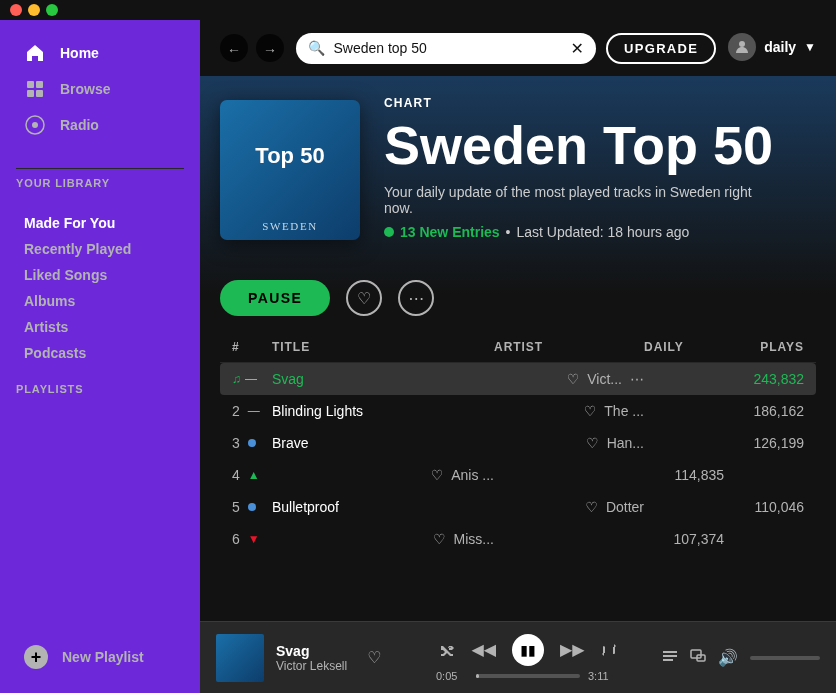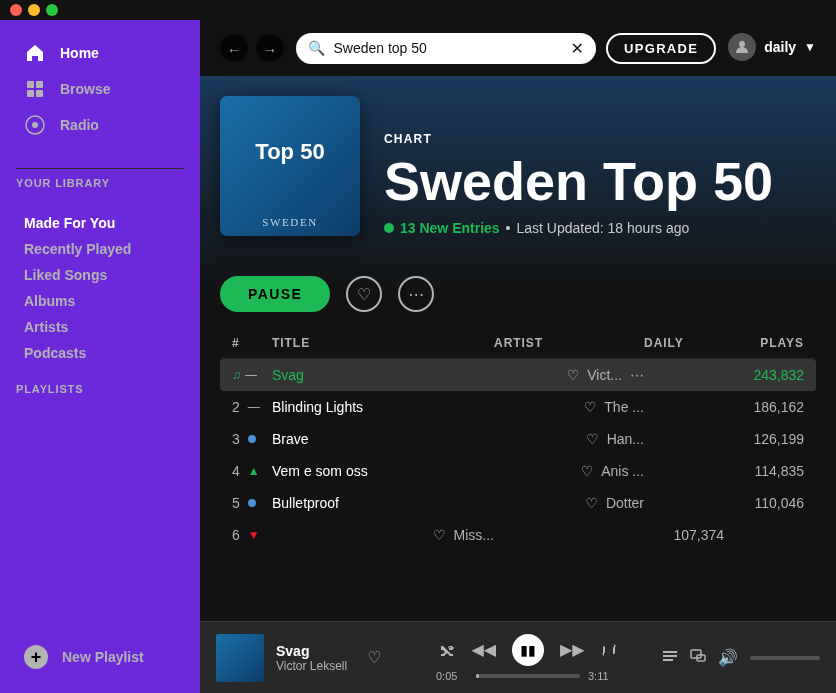--- a/index.html
+++ b/index.html
@@ -693,20 +693,21 @@
       <div class="hero">
         <div class="hero-art">
           <div class="hero-art-top">
             <div class="hero-art-title">Top 50</div>
           </div>
           <div class="hero-art-subtitle">Sweden</div>
         </div>
         <div class="hero-info">
           <div class="hero-type">Chart</div>
           <div class="hero-title">Sweden Top 50</div>
+          <div class="hero-desc">Your daily update of the most played tracks in Sweden right now.</div>
           <div class="hero-meta">
             <span class="meta-dot"></span>
             <span class="meta-entries">
               <span>13</span>&nbsp;<span>New Entries</span>
             </span>
             <span class="meta-separator">•</span>
             <span class="meta-updated">Last Updated: 18 hours ago</span>
           </div>
         </div>
       </div>
@@ -772,23 +773,20 @@
             <span style="color:#b3b3b3;font-size:14px;">Han...</span>
           </div>
           <div></div>
           <div class="track-plays" style="color:#b3b3b3">126,199</div>
         </div>
 
         <div class="track-row">
           <div class="track-num">
             <span class="num">4</span>
             <span style="color:#1db954;margin-left:4px;font-size:12px;">▲</span>
-          </div>
-          <div class="track-title-col">
-            <span class="track-name">Vem e som oss</span>
           </div>
           <div class="track-actions">
             <span class="track-heart">♡</span>
             <span style="color:#b3b3b3;font-size:14px;">Anis ...</span>
           </div>
           <div></div>
           <div class="track-plays" style="color:#b3b3b3">114,835</div>
         </div>
 
         <div class="track-row">

